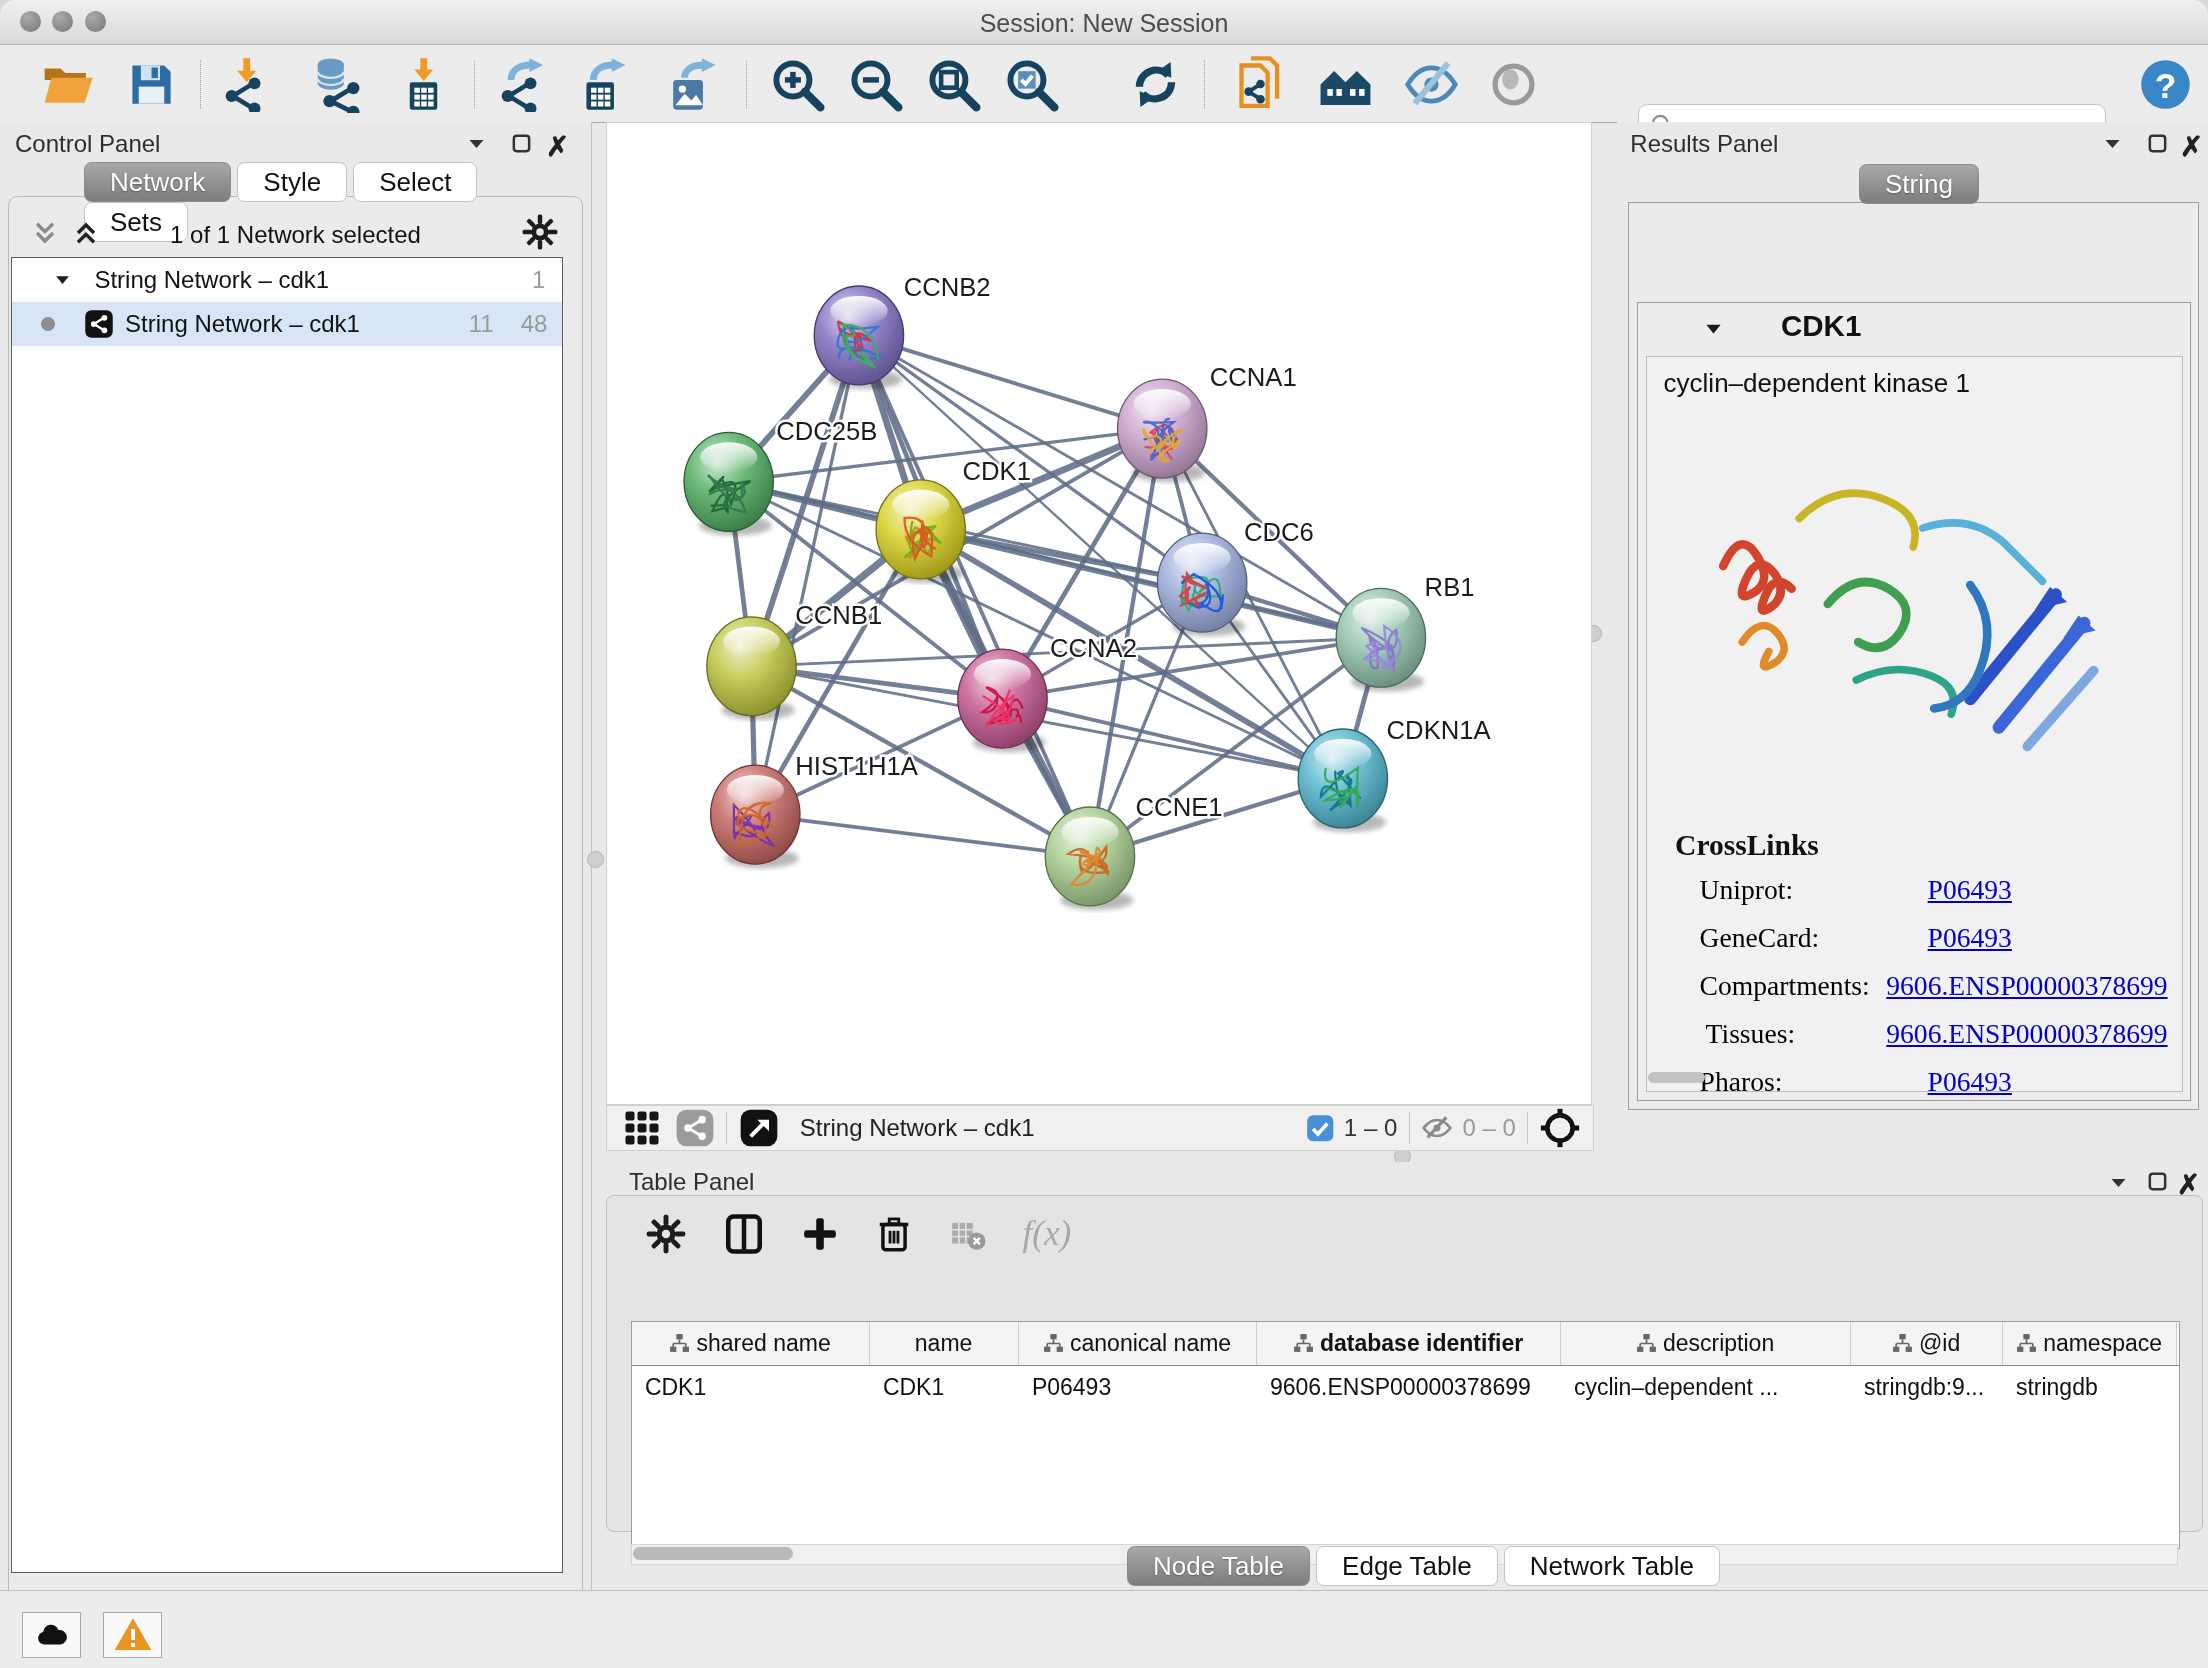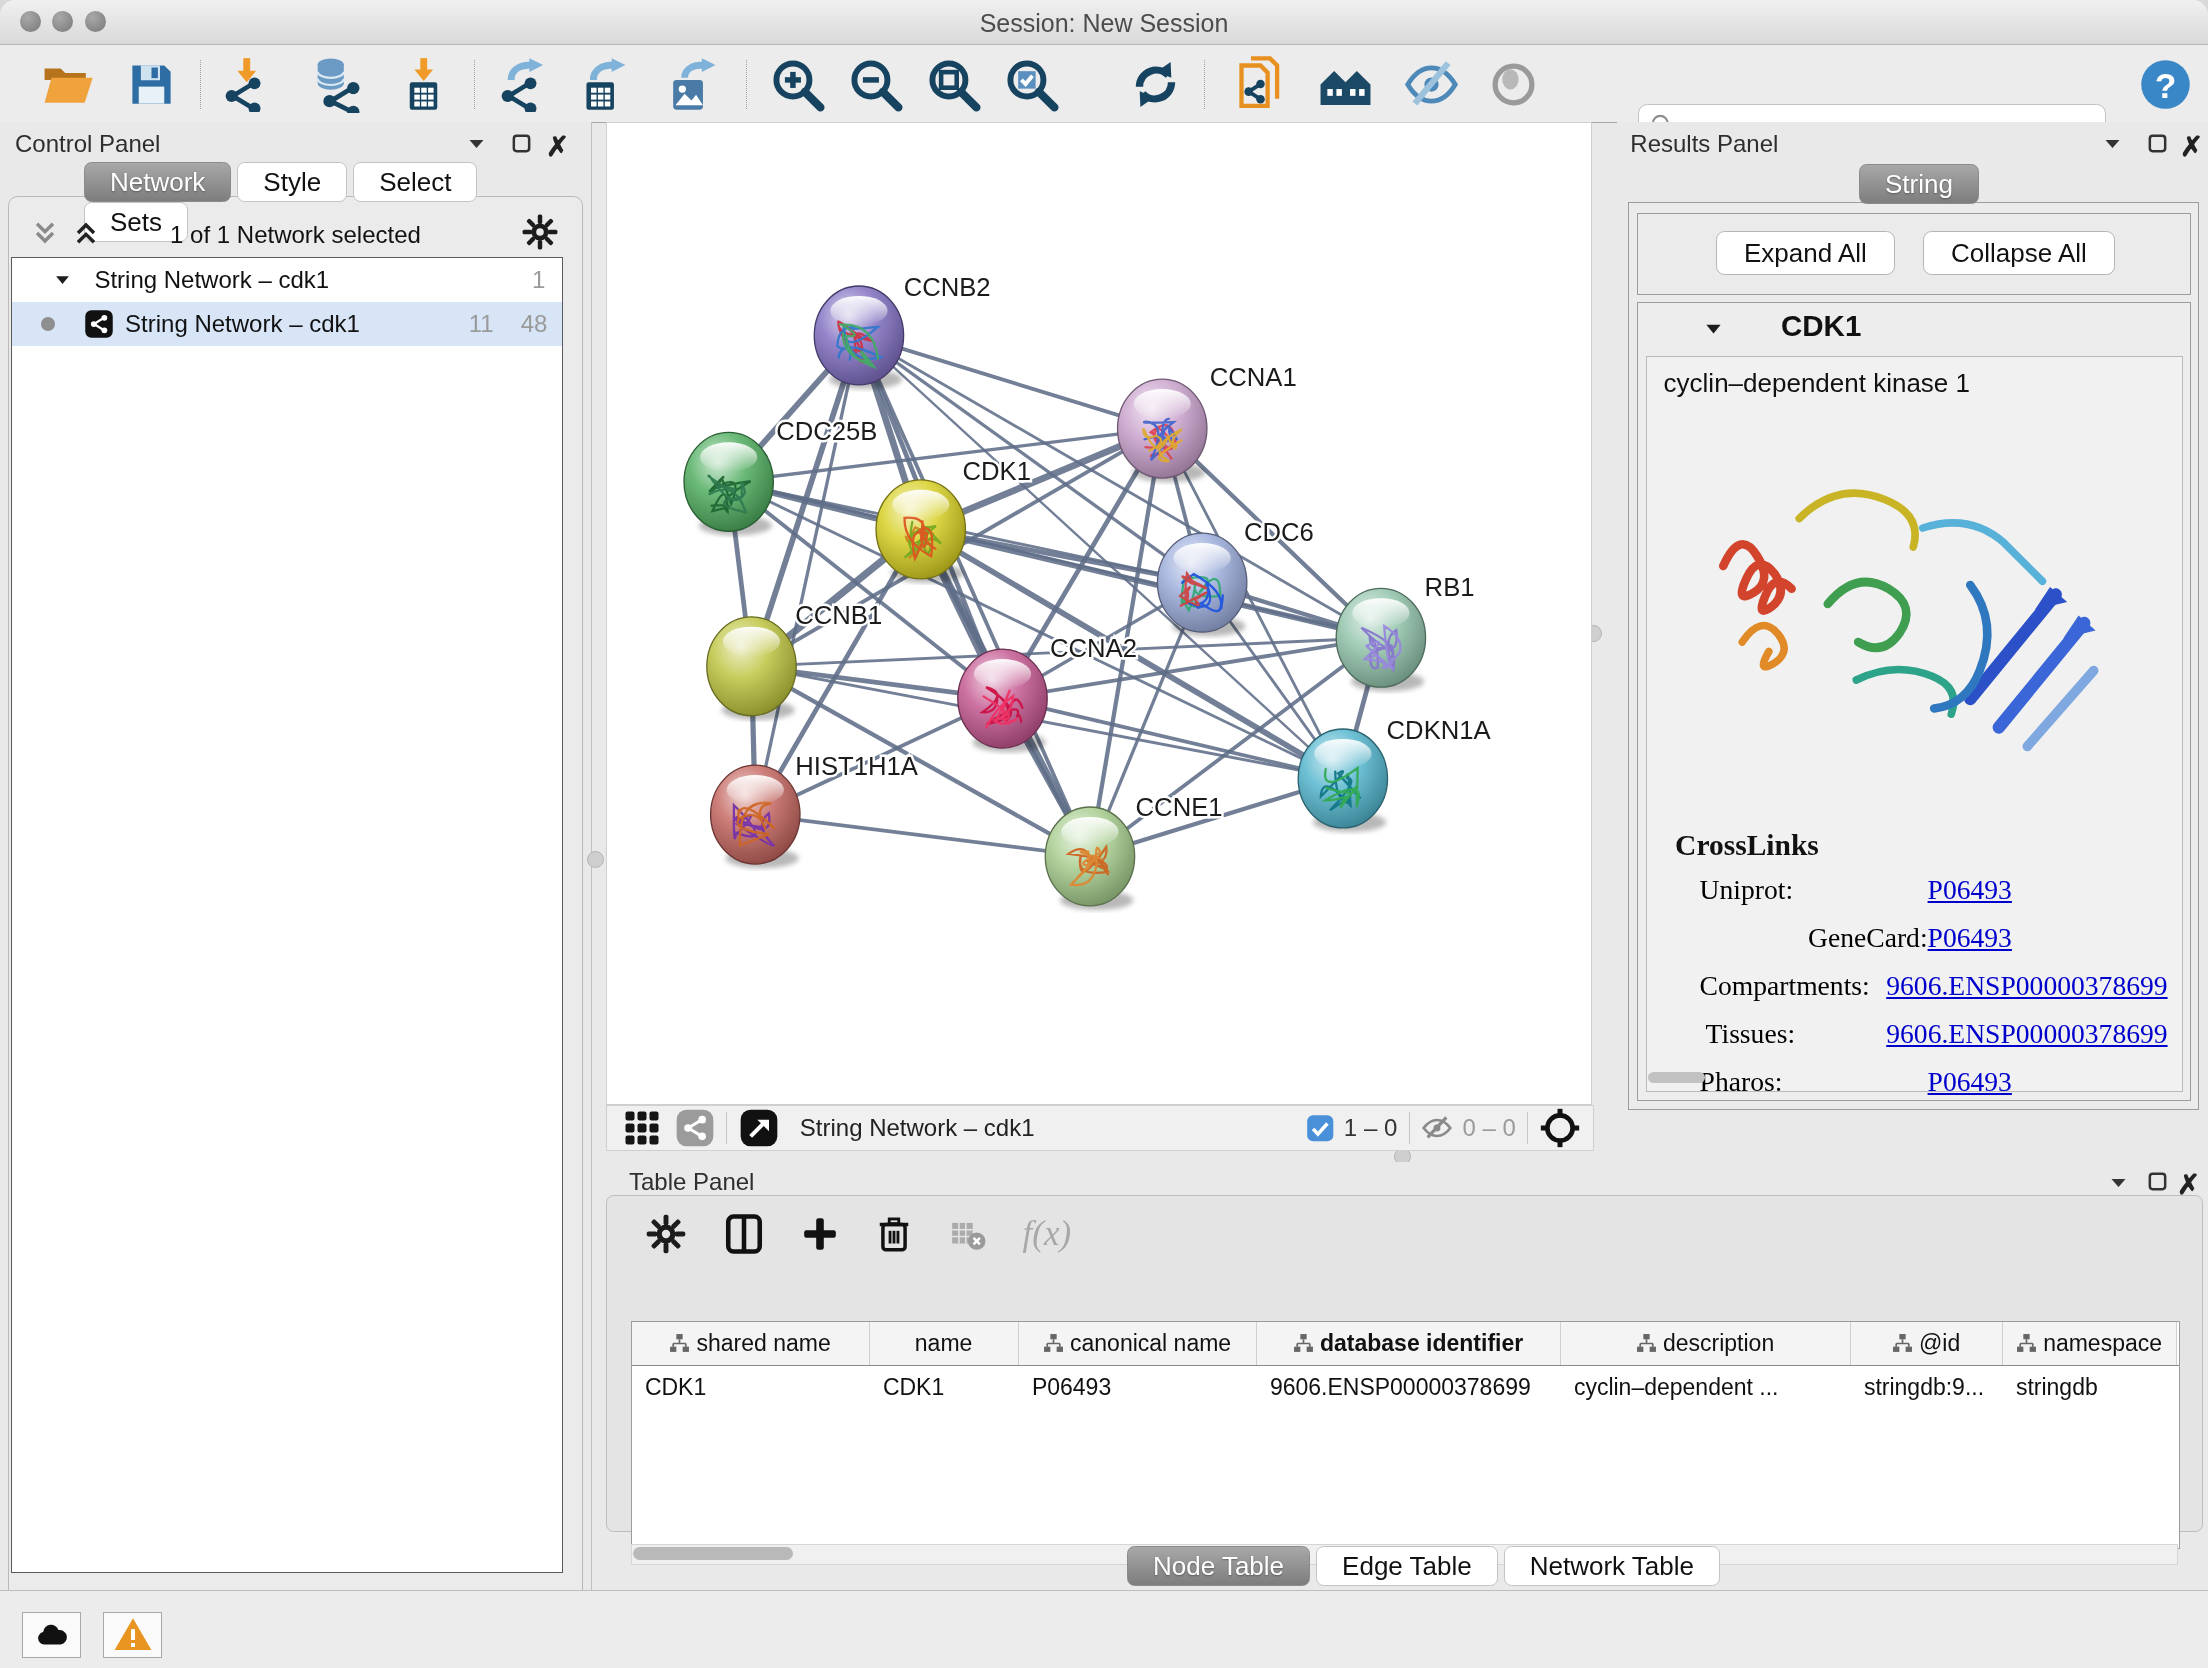--- a/index.html
+++ b/index.html
@@ -616,24 +616,20 @@
         </svg>
     </div>
     <div class="abs" style="left:529px;top:9.5px">
       <svg width="23" height="23" viewBox="0 0 24 24">
           <rect x="4" y="4" width="16" height="16" rx="3" fill="none" stroke="#333" stroke-width="2.6"></rect>
         </svg>
     </div>
     <div class="abs" style="left:563px;top:7.6px;font-size:27.6px;font-weight:bold;color:#222">✗</div>
     <div id="rp-box" class="abs">
 
-      <div class="abs" style="left:7.6px;top:9.5px;width:552px;height:80px;border:1px solid #9c9c9c;background:#ebebeb">
-        <span class="rbtn abs" style="left:78px;top:17px">Expand All</span>
-        <span class="rbtn abs" style="left:285px;top:17px">Collapse All</span>
-      </div>
 
       <div id="cdk1box" class="abs">
         <span class="abs" style="left:63px;top:17px">
             <svg width="25" height="19" viewBox="0 0 24 24">
               <polygon points="3,6 21,6 12,17" fill="#1c1c1c"></polygon>
             </svg>
           </span>
         <span class="abs" style="left:143px;top:5.7px;font-size:29.5px;font-weight:bold;color:#111">CDK1</span>
         <div id="cdk1inner" class="abs">
           <div class="abs" style="left:17px;top:11.4px;font-size:26px;color:#111">cyclin–dependent kinase 1</div>
@@ -654,21 +650,21 @@
             <polygon points="384,182 402,198 368,206" fill="#2b50c8"></polygon>
             <polygon points="414,212 432,228 398,236" fill="#3a66d8"></polygon>
           </svg>
           <div class="abs serif" style="left:28.5px;top:472px;font-size:29.5px;font-weight:bold;color:#111">CrossLinks</div>
           <div id="xlinks" class="abs" style="left:53px;top:517px;width:468px">
               <div class="serif" style="display: flex; font-size: 27.6px; margin-bottom: 16px;">
                 <span style="width: 228px;">Uniprot:</span>
                 <a class="xlink" href="#">P06493</a>
               </div>
               <div class="serif" style="display: flex; font-size: 27.6px; margin-bottom: 16px;">
-                <span style="width: 228px; text-align: right;">GeneCard:</span>
+                <span style="width: 228px;">GeneCard:</span>
                 <a class="xlink" href="#">P06493</a>
               </div>
               <div class="serif" style="display: flex; font-size: 27.6px; margin-bottom: 16px;">
                 <span style="width: 228px;">Compartments:</span>
                 <a class="xlink" href="#">9606.ENSP00000378699</a>
               </div>
               <div class="serif" style="display: flex; font-size: 27.6px; margin-bottom: 16px;">
                 <span style="width: 228px; margin-left: 6px;">Tissues:</span>
                 <a class="xlink" href="#">9606.ENSP00000378699</a>
               </div>

